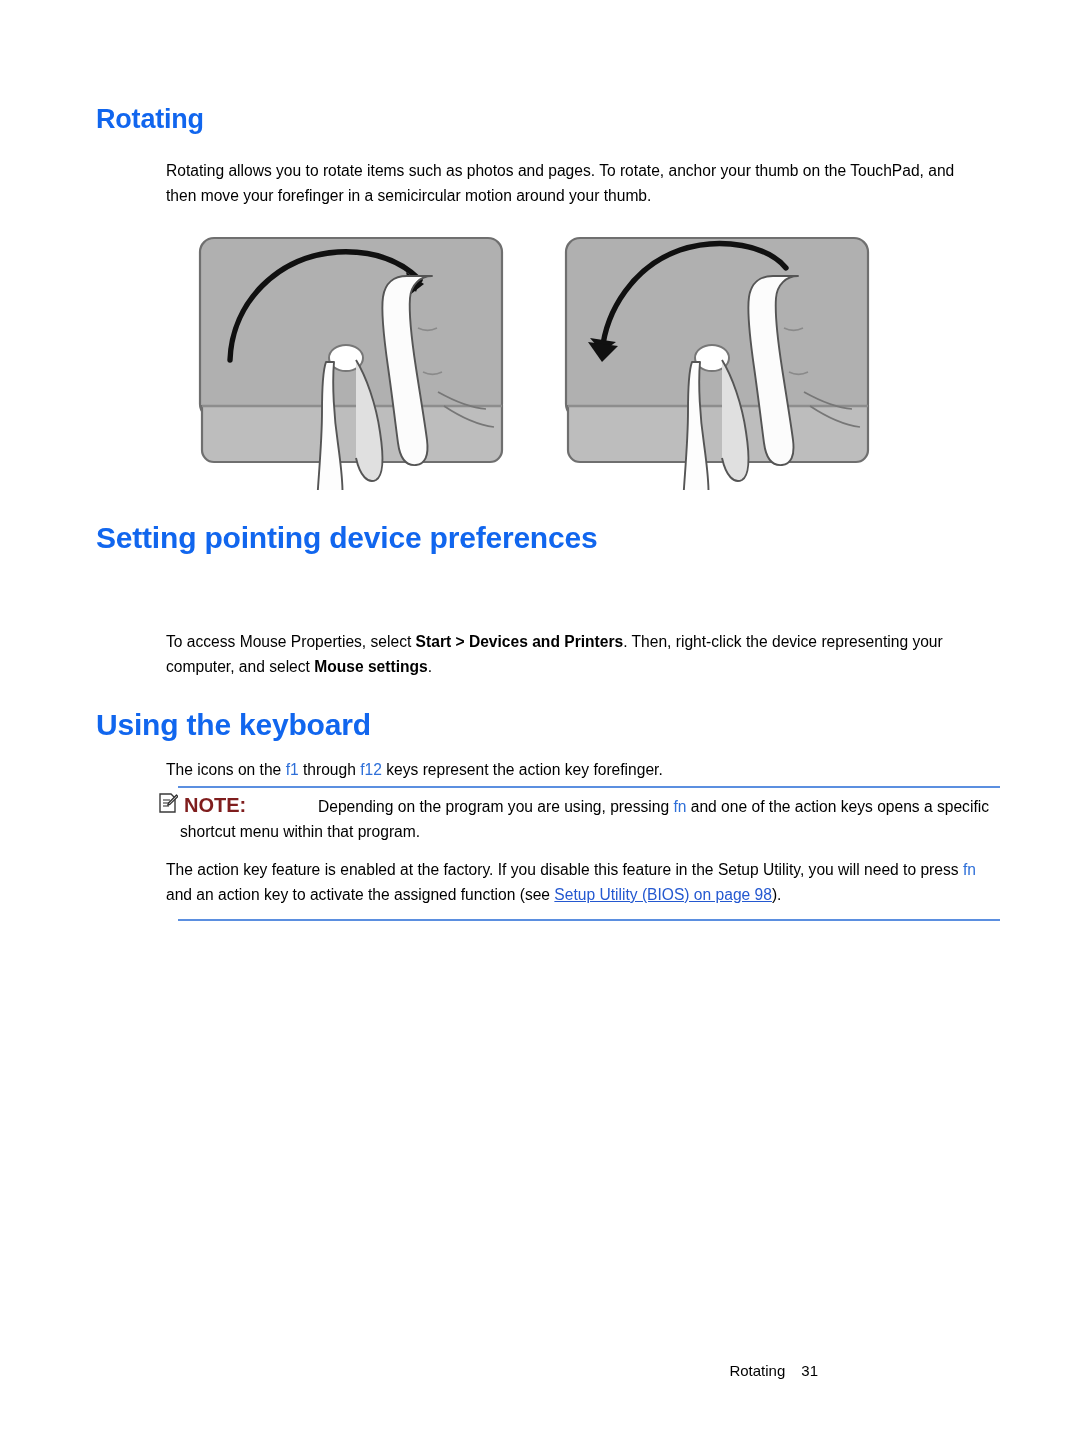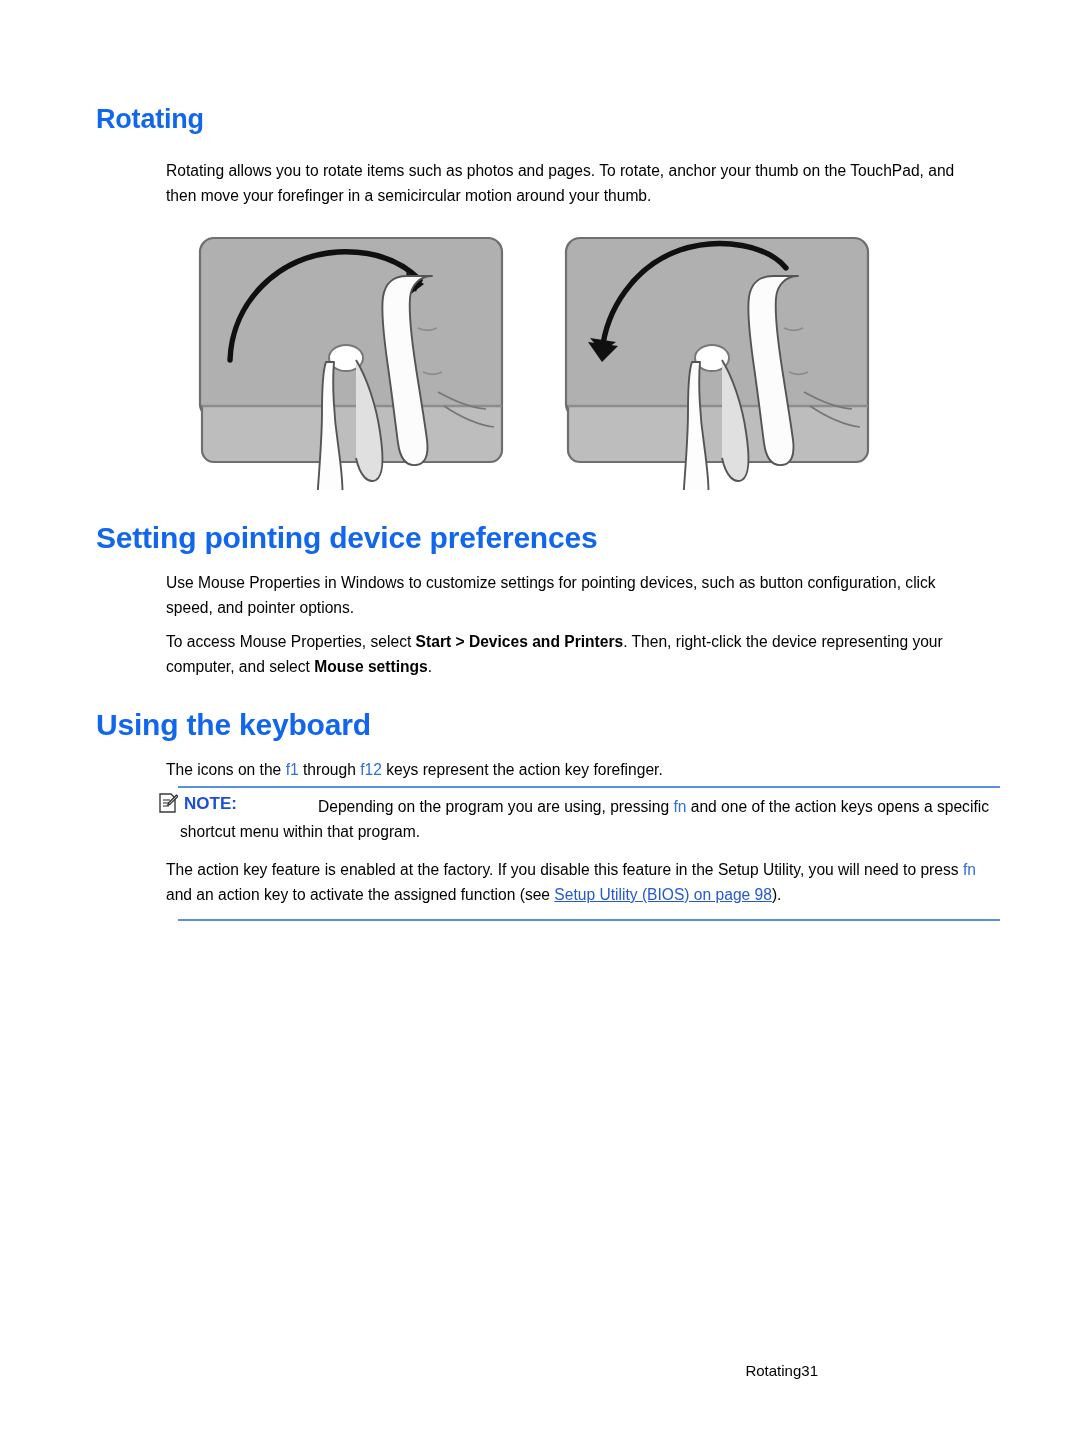--- a/index.html
+++ b/index.html
@@ -84,44 +84,44 @@
   }
   .note-icon {
     position: absolute;
     left: 158px;
     width: 20px;
     height: 22px;
   }
   .note-label {
     position: absolute;
     left: 184px;
-    font-size: 17px;
+    font-size: 20px;
     font-weight: bold;
-    color: #1d4ed8;
+    color: #7f1d1d;
     white-space: nowrap;
   }
   .note-body {
     position: absolute;
     left: 180px;
     width: 820px;
     font-size: 15.6px;
     line-height: 25px;
     text-indent: 68px;
   }
 
   
   .footer {
     position: absolute;
     right: 80px;
     bottom: 58px;
     font-size: 15px;
     color: #000000;
     white-space: nowrap;
   }
-  .footer .pg { margin-left: 0; }
+  .footer .pg { margin-left: 16px; }
 </style>
 </head>
 <body>
 
 <div class="page">
 
   <div class="h2" style="top:105px;">Rotating</div>
 
   <div class="para" style="top:158px;">Rotating allows you to rotate items such as photos and pages. To rotate, anchor your thumb on the TouchPad, and then move your forefinger in a semicircular motion around your thumb.</div>
 
@@ -193,21 +193,20 @@
           <path d="M-12,4 c-2,22 0,56 4,82 c3,22 6,44 4,56 c-2,12 -10,16 -16,14
                    c-7,-2 -9,-12 -8,-26 c1,-16 4,-50 4,-76 c0,-26 1,-42 4,-50 z" fill="#fdfdfd" stroke="#555555" stroke-width="1.9" stroke-linejoin="round"></path>
           <path d="M10,2 c10,16 20,44 24,72 c4,26 3,44 -4,48 c-8,4 -16,-4 -20,-22" fill="#e0e0e0" stroke="#555555" stroke-width="1.9" stroke-linejoin="round"></path>
         </g>
       </g>
     </svg>
   </div>
 
   <div class="h1" style="top:521px;">Setting pointing device preferences</div>
 
-  <div class="para" style="top:570px;">Use Mouse Properties in Windows to customize settings for pointing devices, such as button configuration, click speed, and pointer options.</div>
 
   <div class="para" style="top:629px;">
     <span>To access Mouse Properties, select </span><b>Start &gt; Devices and Printers</b><span>. Then, right-click the device representing your computer, and select </span><b>Mouse settings</b><span>.</span>
   </div>
 
   <div class="h1" style="top:708px;">Using the keyboard</div>
 
   <div class="para" style="top:757px;">
     <span>The icons on the </span><span class="kref">f1</span><span> through </span><span class="kref">f12</span><span> keys represent the action key forefinger.</span>
   </div>

